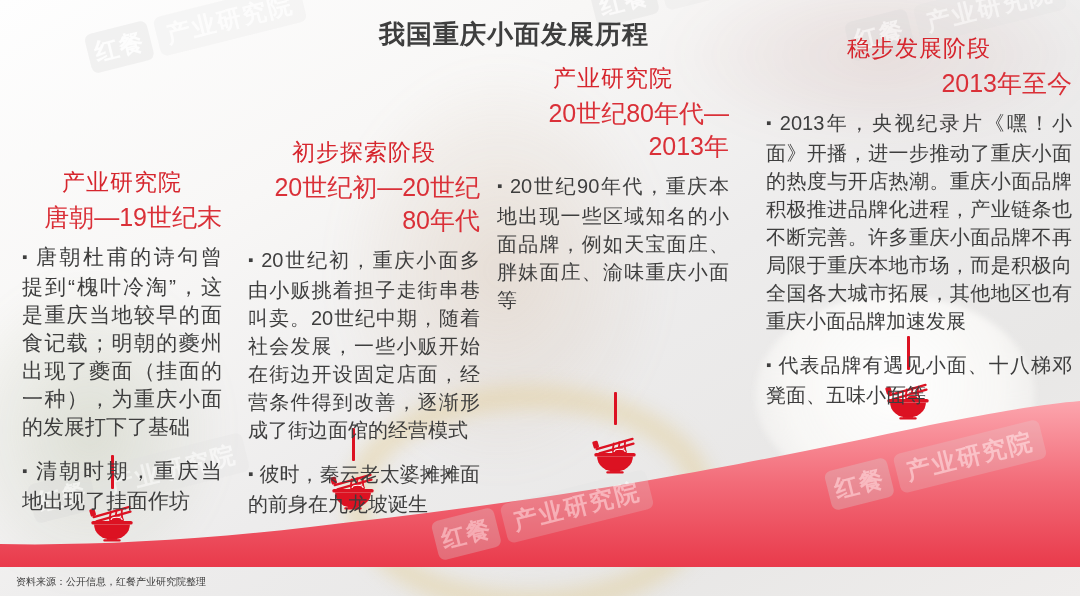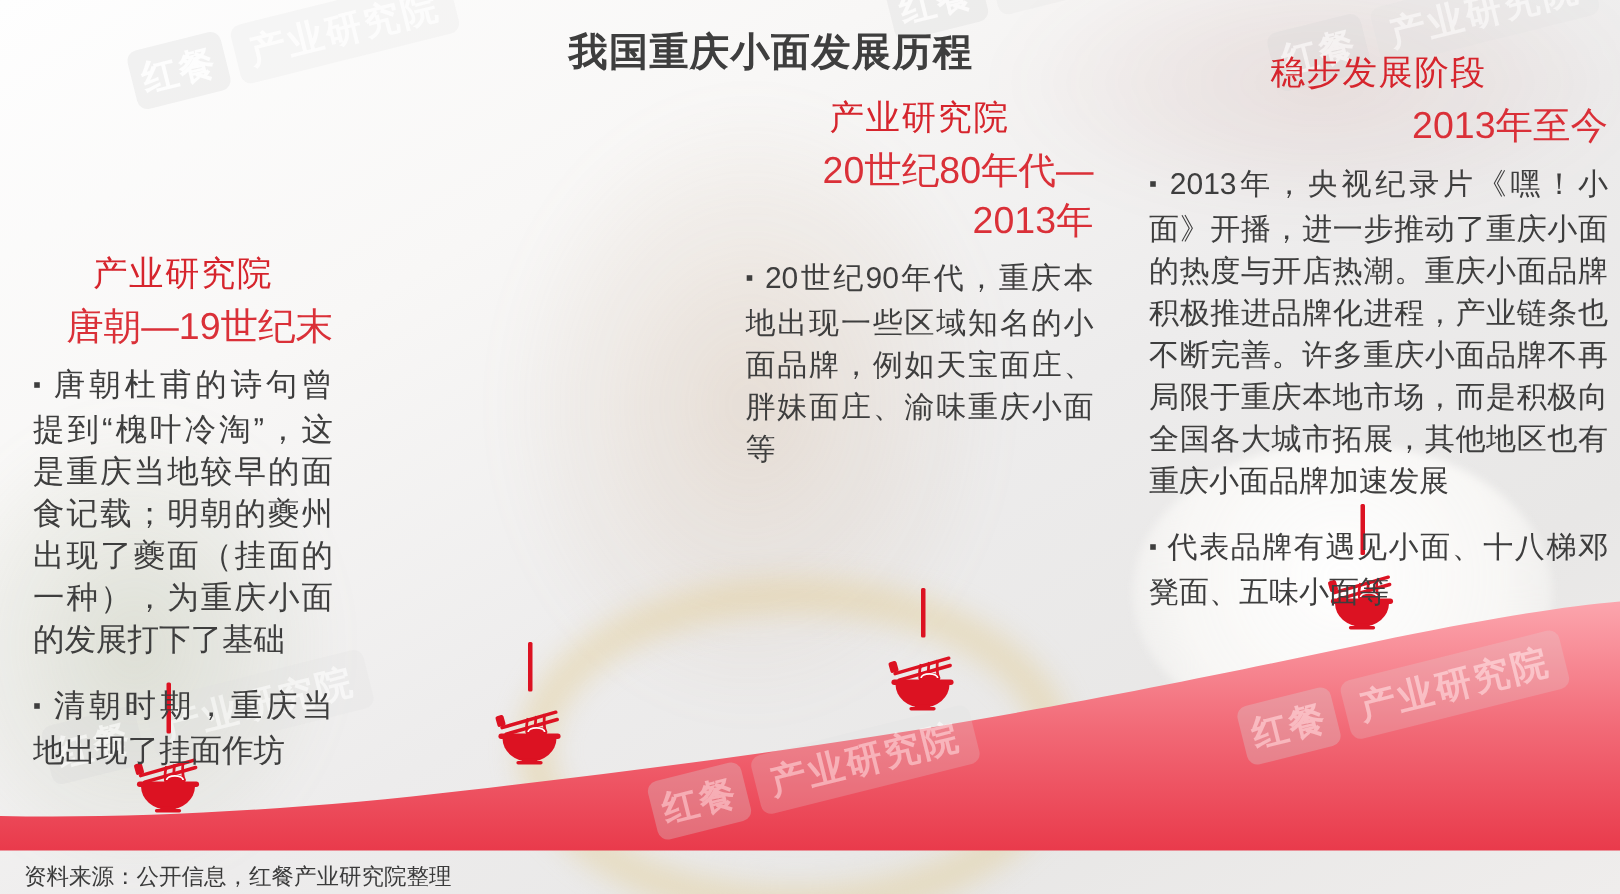--- a/index.html
+++ b/index.html
@@ -39,21 +39,21 @@
   .stage-period{text-align:right;font-size:25px;color:#da3038;margin-top:3px;}
   .stage-body{margin-top:9px;color:#3e3e3e;font-size:20px;line-height:28px;text-align:justify;}
   .stage-bullet{margin:0;}
   .stage-bullet + .stage-bullet{margin-top:16px;}
   .stage-bullet::before{content:"▪";font-size:15px;padding-right:6px;position:relative;top:-2px;}
   #stage-col-1 .stage-body{font-size:21px;}
   
   .tick{position:absolute;width:3px;background:#dc1222;z-index:4;border-radius:1px;}
   .bowl{position:absolute;z-index:4;}
   
-  .footer-note{position:absolute;left:16px;top:575px;font-size:15px;color:#3b3b3b;z-index:5;font-family:Liberation Mono, monospace;}
+  .footer-note{position:absolute;left:16px;top:575px;font-size:10px;color:#3b3b3b;z-index:5;font-family:Liberation Mono, monospace;}
 </style>
 </head>
 <body>
 
 <div class="canvas">
 
   <div class="bg-blob bg-noodle-photo"></div>
   <div class="bg-blob bg-bowl-ring"></div>
   <div class="bg-blob bg-greens"></div>
   <div class="bg-blob bg-topright"></div>
@@ -99,20 +99,28 @@
 
   <div class="stage" id="stage-col-1" style="left:22px;top:167px;width:200px;">
     <div class="stage-title">产业研究院</div>
     <div class="stage-period">唐朝—19世纪末</div>
     <div class="stage-body">
       <p class="stage-bullet">唐朝杜甫的诗句曾提到“槐叶冷淘”，这是重庆当地较早的面食记载；明朝的夔州出现了夔面（挂面的一种），为重庆小面的发展打下了基础</p>
       <p class="stage-bullet">清朝时期，重庆当地出现了挂面作坊</p>
     </div>
   </div>
 
+  <div class="stage" id="stage-col-2" style="left:248px;top:137px;width:232px;">
+    <div class="stage-title">初步探索阶段</div>
+    <div class="stage-period">20世纪初—20世纪80年代</div>
+    <div class="stage-body">
+      <p class="stage-bullet">20世纪初，重庆小面多由小贩挑着担子走街串巷叫卖。20世纪中期，随着社会发展，一些小贩开始在街边开设固定店面，经营条件得到改善，逐渐形成了街边面馆的经营模式</p>
+      <p class="stage-bullet">彼时，秦云老太婆摊摊面的前身在九龙坡诞生</p>
+    </div>
+  </div>
 
   <div class="stage" id="stage-col-3" style="left:497px;top:63px;width:232px;">
     <div class="stage-title">产业研究院</div>
     <div class="stage-period">20世纪80年代—2013年</div>
     <div class="stage-body">
       <p class="stage-bullet">20世纪90年代，重庆本地出现一些区域知名的小面品牌，例如天宝面庄、胖妹面庄、渝味重庆小面等</p>
     </div>
   </div>
 
   <div class="stage" id="stage-col-4" style="left:766px;top:33px;width:306px;">

